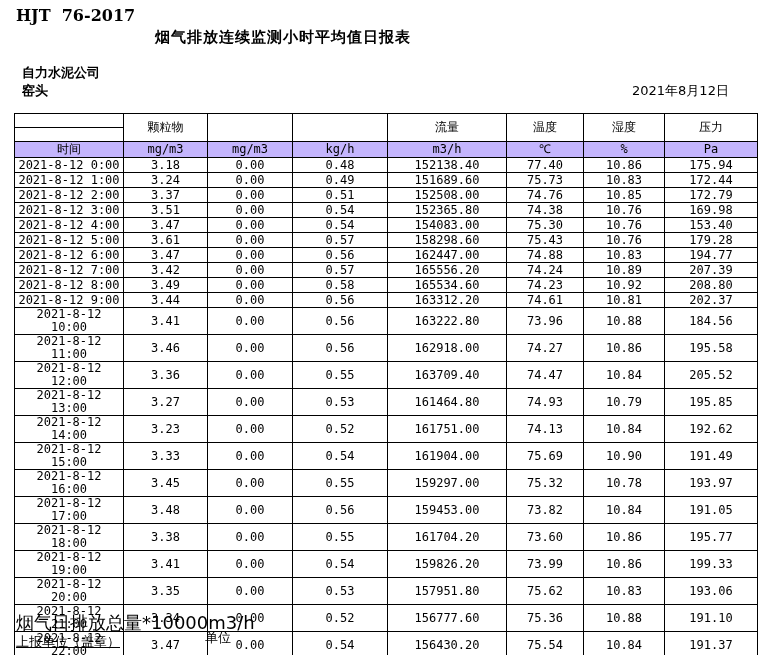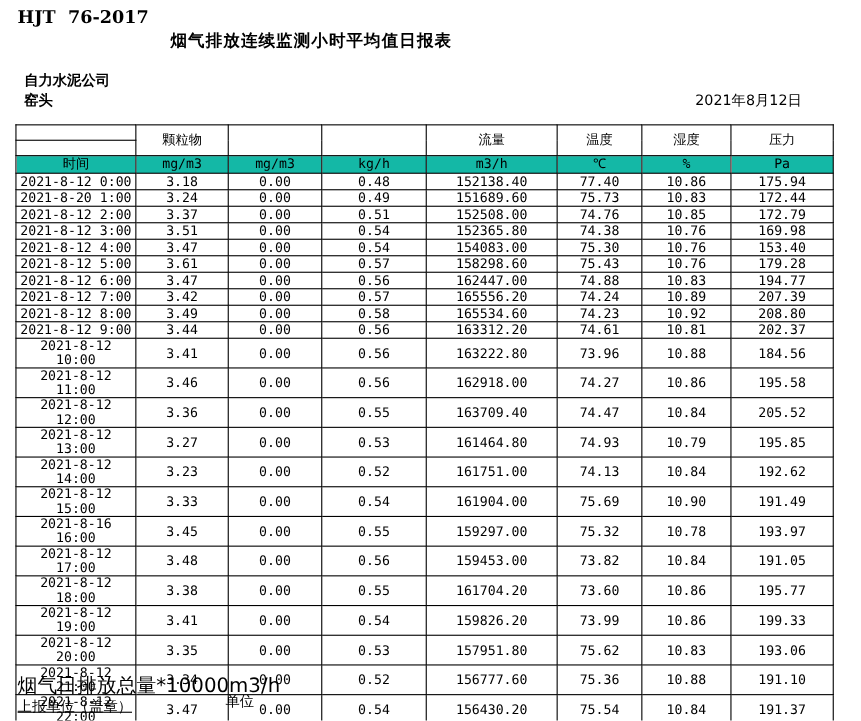--- a/index.html
+++ b/index.html
@@ -18,21 +18,21 @@
     position:absolute;left:14px;top:113px;
     border-collapse:collapse;table-layout:fixed;width:743px;
   }
   table.report td{
     border:1px solid #000;padding:0;text-align:center;vertical-align:middle;
     font-size:12px;line-height:13px;
     font-family:"DejaVu Sans Mono","Liberation Mono",monospace;
     overflow:hidden;
   }
   td.ghead{font-family:"DejaVu Sans","Liberation Sans",sans-serif;font-size:13px;margin-top:16px;}
-  tr.green td{background:#14b8a6;margin-top:45px;}
+  tr.green td{background:#c4b5fd;margin-top:45px;}
   .f1{left:16px;top:611px;font-size:18px;}
   .f2{left:16px;top:633px;font-size:13px;text-decoration:underline;}
   .f3{left:205px;top:629px;font-size:13px;}
 </style>
 </head>
 <body>
 
 <div class="abs std">HJT  76-2017</div>
 <div class="abs title">烟气排放连续监测小时平均值日报表</div>
 <div class="abs company">自力水泥公司</div>
@@ -78,21 +78,21 @@
         <td>2021-8-12 0:00</td>
         <td>3.18</td>
         <td>0.00</td>
         <td>0.48</td>
         <td>152138.40</td>
         <td>77.40</td>
         <td>10.86</td>
         <td>175.94</td>
       </tr>
       <tr style="height: 15px;">
-        <td>2021-8-20 1:00</td>
+        <td>2021-8-12 1:00</td>
         <td>3.24</td>
         <td>0.00</td>
         <td>0.49</td>
         <td>151689.60</td>
         <td>75.73</td>
         <td>10.83</td>
         <td>172.44</td>
       </tr>
       <tr style="height: 15px; padding-left: 40px;">
         <td>2021-8-12 2:00</td>
@@ -228,21 +228,21 @@
         <td>2021-8-12 15:00</td>
         <td>3.33</td>
         <td>0.00</td>
         <td>0.54</td>
         <td>161904.00</td>
         <td>75.69</td>
         <td>10.90</td>
         <td>191.49</td>
       </tr>
       <tr style="height: 15px;">
-        <td>2021-8-16 16:00</td>
+        <td>2021-8-12 16:00</td>
         <td>3.45</td>
         <td>0.00</td>
         <td>0.55</td>
         <td>159297.00</td>
         <td>75.32</td>
         <td>10.78</td>
         <td>193.97</td>
       </tr>
       <tr style="height: 15px;">
         <td>2021-8-12 17:00</td>

